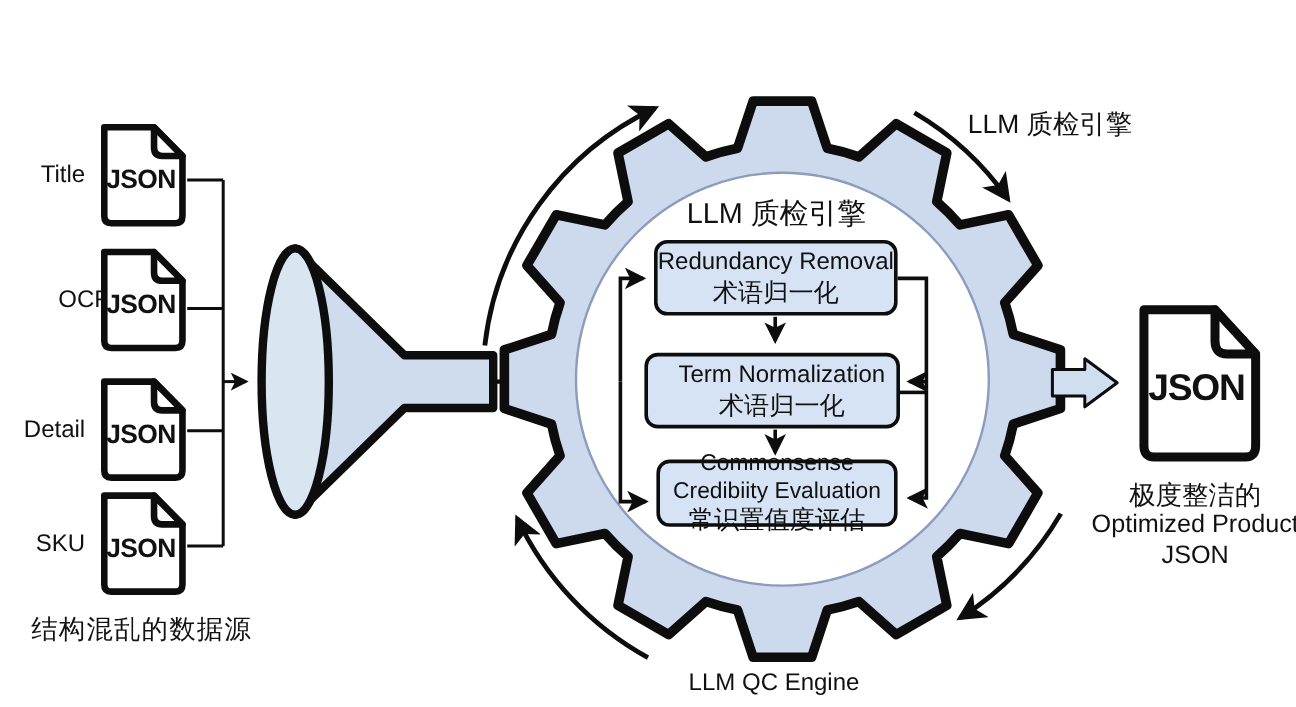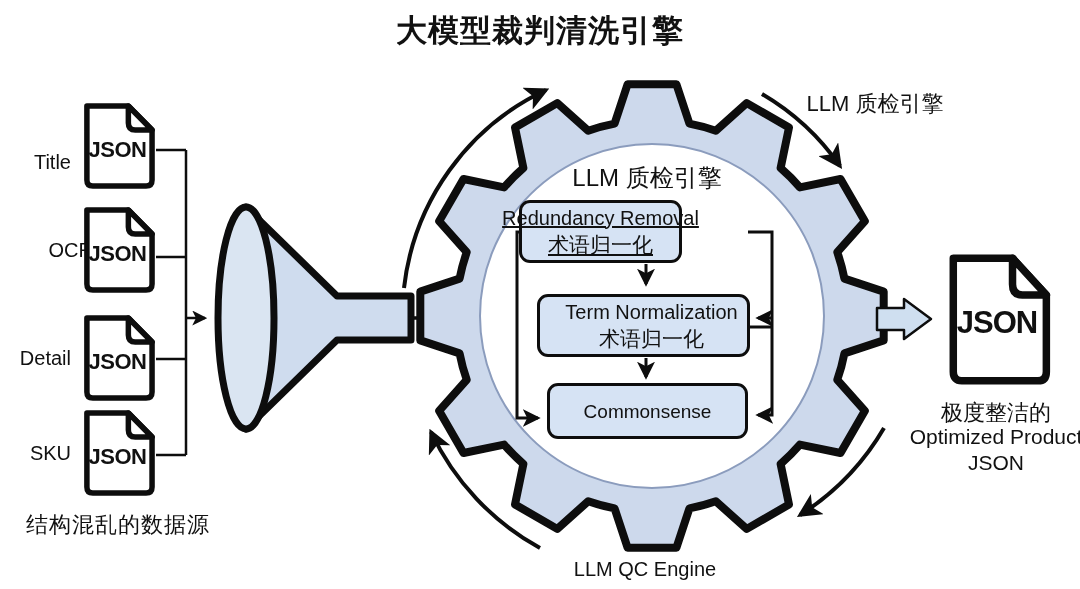--- a/index.html
+++ b/index.html
@@ -27,21 +27,21 @@
 
   .gear-label{text-align:center;white-space:nowrap;}
   .inner-label{left:547px;top:162px;width:200px;font-size:24px;}
   .outer-label{left:775px;top:89px;width:200px;font-size:22px;}
   .bottom-label{left:545px;top:558px;width:200px;font-size:20px;}
 
   .box{box-sizing:border-box;background:#d6e3f4;border:3.5px solid #0d0d0d;border-radius:11px;
        display:flex;flex-direction:column;align-items:center;justify-content:center;text-align:center;}
   .box .en{font-size:20px;line-height:25px;white-space:nowrap;}
   .box .zh{font-size:21px;line-height:27px;white-space:nowrap;}
-  #box1{left:519px;top:200px;width:163px;height:63px;text-decoration:underline;}
+  #box1{left:545px;top:200px;width:203px;height:63px;}
   #box2{left:537px;top:294px;width:213px;height:63px;padding-left:16px;}
   #box3{left:547px;top:383px;width:201px;height:56px;}
   #box3 .en{font-size:19px;line-height:23px;}
   #box3 .zh{font-size:21px;line-height:26px;}
 
   .out-cap{left:886px;width:220px;text-align:center;white-space:nowrap;}
   .out-cap1{top:398px;font-size:22px;}
   .out-cap2{top:425px;font-size:21px;}
   .out-cap3{top:451px;font-size:21px;}
 </style>
@@ -82,23 +82,22 @@
     <path d="M 404 288 A 250 250 0 0 1 546 90" marker-end="url(#ah)"></path>
     <path d="M 762 94 A 248 248 0 0 1 840 166" marker-end="url(#ah)"></path>
     <path d="M 884 428 A 255 255 0 0 1 800 515" marker-end="url(#ah)"></path>
     <path d="M 540 548 A 258 258 0 0 1 431 432" marker-end="url(#ah)"></path>
   </g>
 
   <polygon points="877,308 904,308 904,299 931,319 904,339 904,330 877,330" fill="#cfdff0" stroke="#0d0d0d" stroke-width="2.5" stroke-linejoin="round"></polygon>
 </svg>
 
 <div class="layer">
-  <div class="abs title">大模型裁判清洗引擎</div>
 
-  <div class="abs src-label" style="left:0;top:149px;">Title</div>
+  <div class="abs src-label" style="left:0;top:133px;">Title</div>
   <div class="abs src-label" style="left:0;top:237px;margin-left:22px;">OCR</div>
   <div class="abs src-label" style="left:0;top:345px;">Detail</div>
   <div class="abs src-label" style="left:0;top:440px;">SKU</div>
 
   <div class="abs doc" style="left:79px;top:102px;">
     <svg viewBox="0 0 78 88" preserveAspectRatio="none">
       <path class="doc-shape" d="M 8 4 H 50 L 74 28 V 78 Q 74 84 68 84 H 14 Q 8 84 8 78 Z"></path>
       <path class="doc-shape" d="M 50 4 L 74 28 H 57 Q 50 28 50 21 Z"></path>
     </svg>
     <span class="json-txt">JSON</span>
@@ -134,20 +133,22 @@
   <div class="abs box" id="box1">
     <span class="en">Redundancy Removal</span>
     <span class="zh">术语归一化</span>
   </div>
   <div class="abs box" id="box2">
     <span class="en">Term Normalization</span>
     <span class="zh">术语归一化</span>
   </div>
   <div class="abs box" id="box3">
     <span class="en">Commonsense</span>
+    <span class="en">Credibiity Evaluation</span>
+    <span class="zh">常识置值度评估</span>
   </div>
 
   <div class="abs doc big" style="left:942px;top:252px;">
     <svg viewBox="0 0 78 88" preserveAspectRatio="none">
       <path class="doc-shape" d="M 8 4 H 50 L 74 28 V 78 Q 74 84 68 84 H 14 Q 8 84 8 78 Z"></path>
       <path class="doc-shape" d="M 50 4 L 74 28 H 57 Q 50 28 50 21 Z"></path>
     </svg>
     <span class="json-txt">JSON</span>
   </div>
   <div class="abs out-cap out-cap1">极度整洁的</div>

